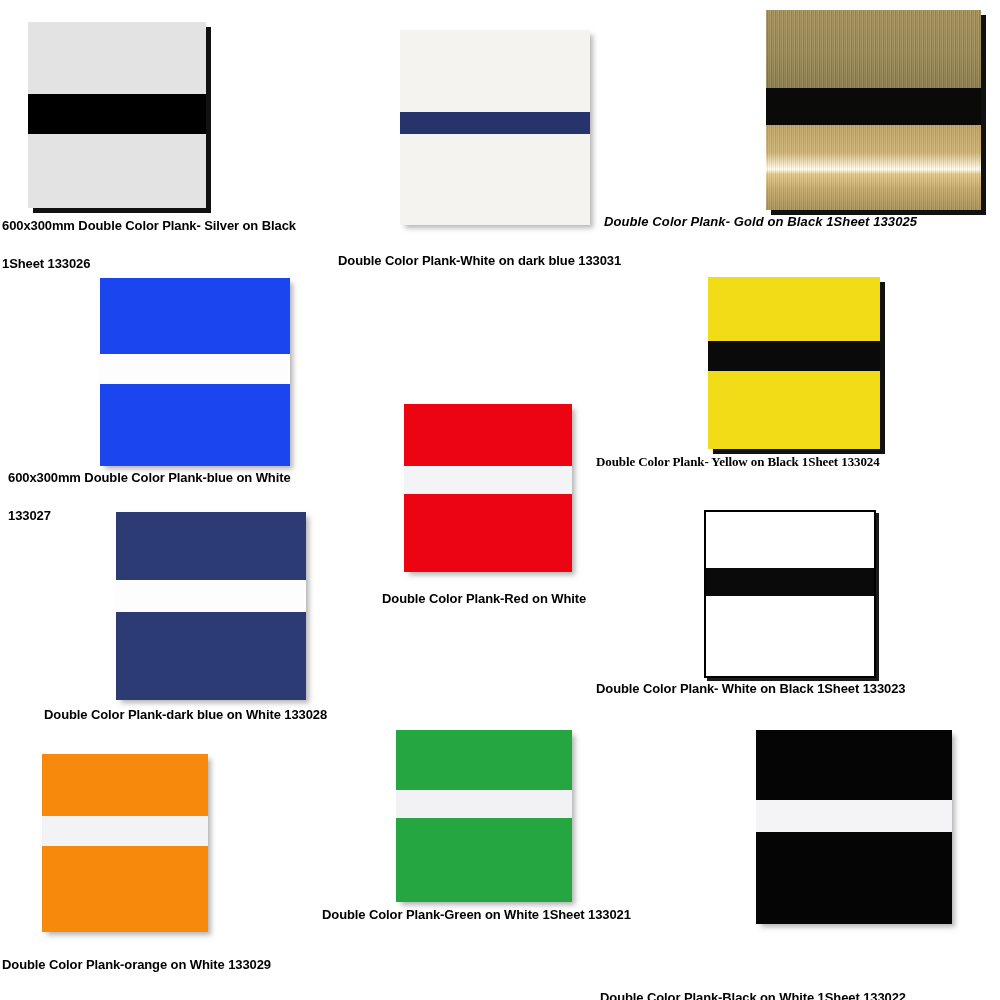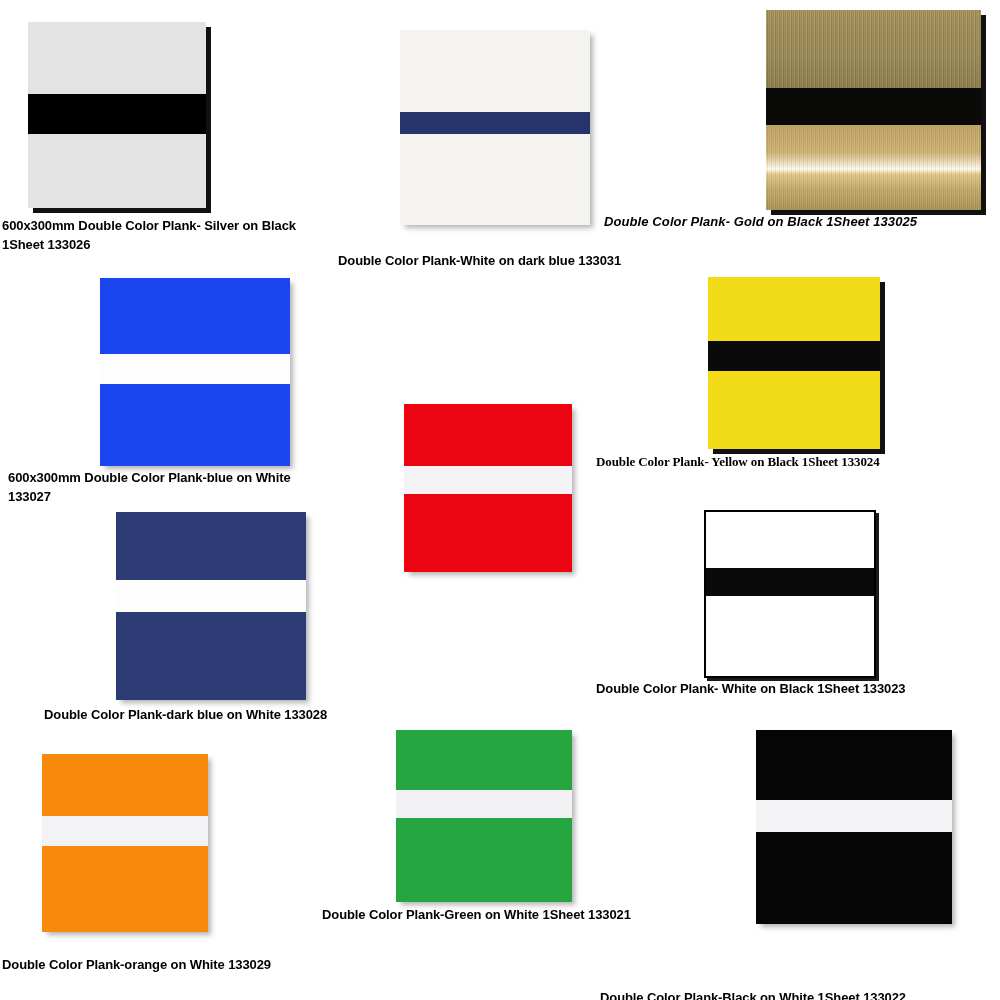--- a/index.html
+++ b/index.html
@@ -70,21 +70,21 @@
     line-height: 19px;
     color: #000000;
     white-space: nowrap;
     letter-spacing: -0.1px;
   }
   .caption.italicish {
     font-style: italic;
     letter-spacing: 0.1px;
   }
   .caption .ln { display: block; }
-  .caption .ln + .ln { }
+  .caption .ln + .ln { margin-top: 19px; }
 </style>
 </head>
 <body>
 
 <div class="sample shadow-hard" style="left:28px; top:22px; width:178px; height:186px; background:#e3e3e3;">
   <div class="band" style="top:72px; height:40px; background:#000000;"></div>
 </div>
 <div class="caption" style="left:2px; top:216px;">
   <span class="ln">600x300mm Double Color Plank- Silver on Black</span>
   <span class="ln">1Sheet 133026</span>
@@ -127,20 +127,21 @@
 <div class="caption" style="left:596px; top:452px;font-family:Liberation Serif, serif;">
   <span class="ln">Double Color Plank- Yellow on Black 1Sheet 133024</span>
 </div>
 
 <div class="sample shadow-soft" style="left:404px; top:404px; width:168px; height:168px; background:#f4f4f6;">
   <div class="band" style="top:0; height:62px; background:#ec0413;"></div>
   <div class="band" style="top:62px; height:28px; background:#f4f4f6;"></div>
   <div class="band" style="top:90px; height:78px; background:#ec0413;"></div>
 </div>
 <div class="caption" style="left:382px; top:589px;">
+  <span class="ln">Double Color Plank-Red on White</span>
 </div>
 
 <div class="sample shadow-soft" style="left:116px; top:512px; width:190px; height:188px; background:#fdfdfd;">
   <div class="band" style="top:0; height:68px; background:#2c3b73;"></div>
   <div class="band" style="top:68px; height:32px; background:#fdfdfd;"></div>
   <div class="band" style="top:100px; height:88px; background:#2c3b73;"></div>
 </div>
 <div class="caption" style="left:44px; top:705px;">
   <span class="ln">Double Color Plank-dark blue on White 133028</span>
 </div>

